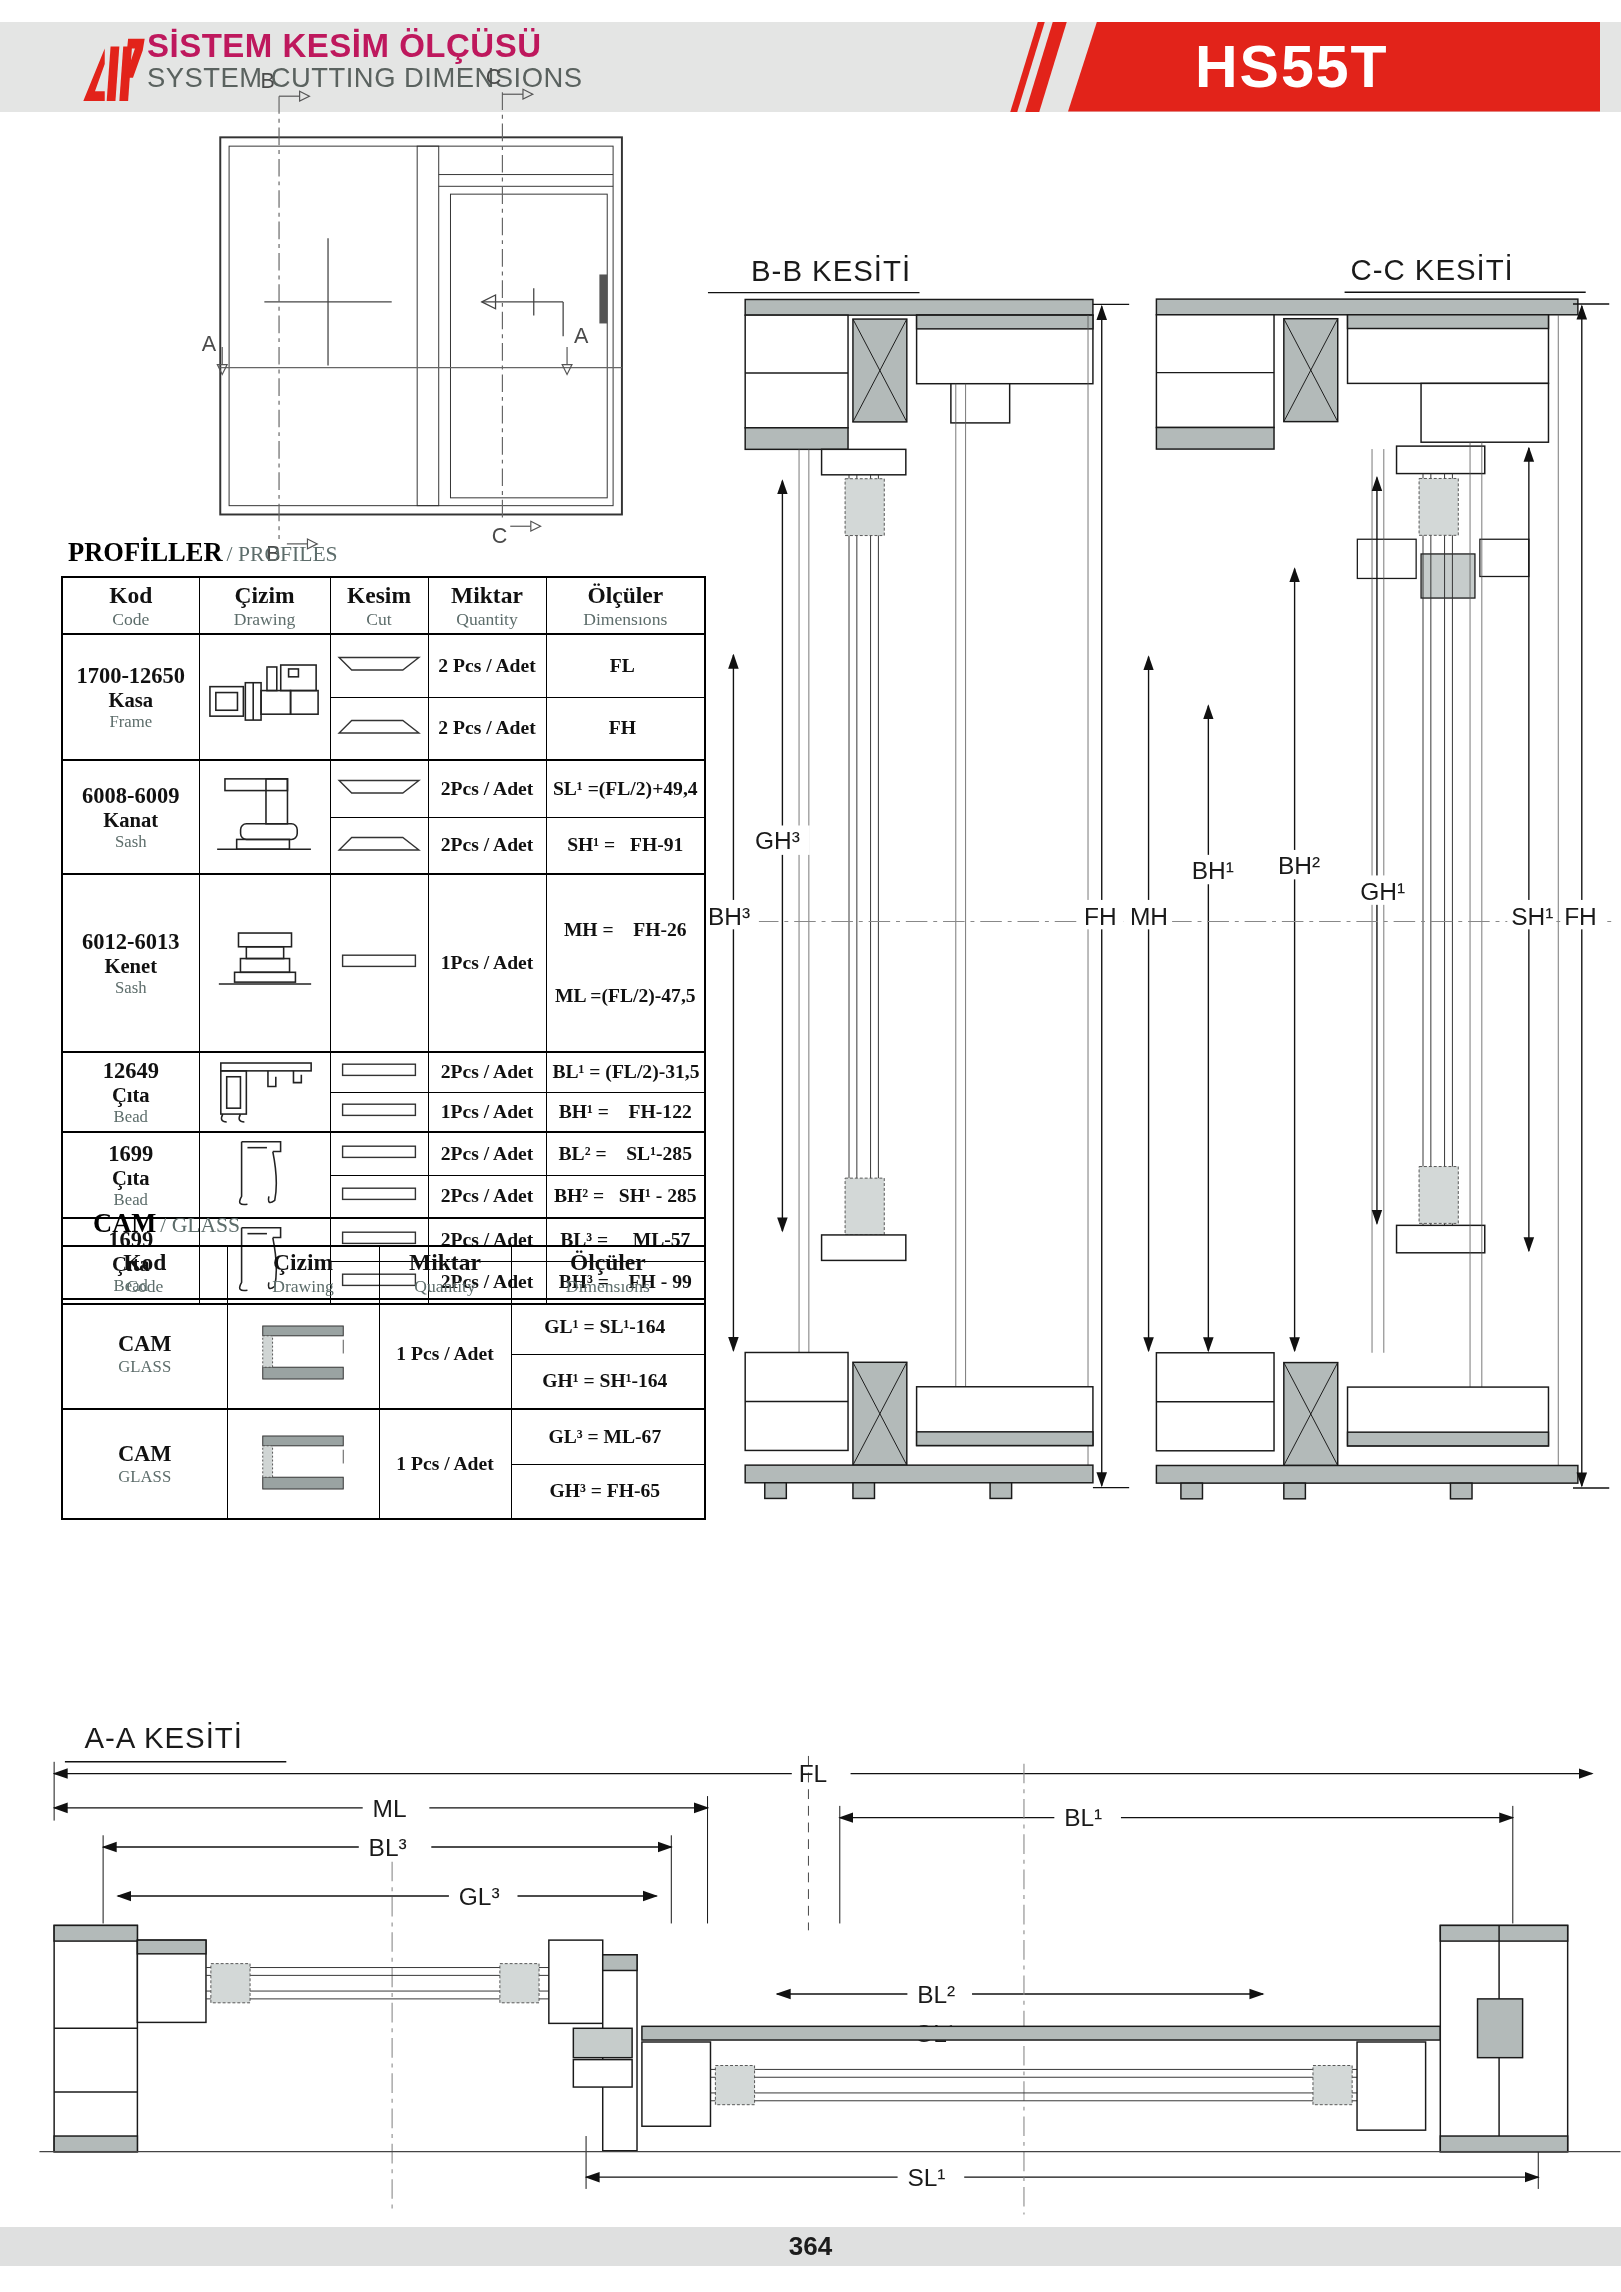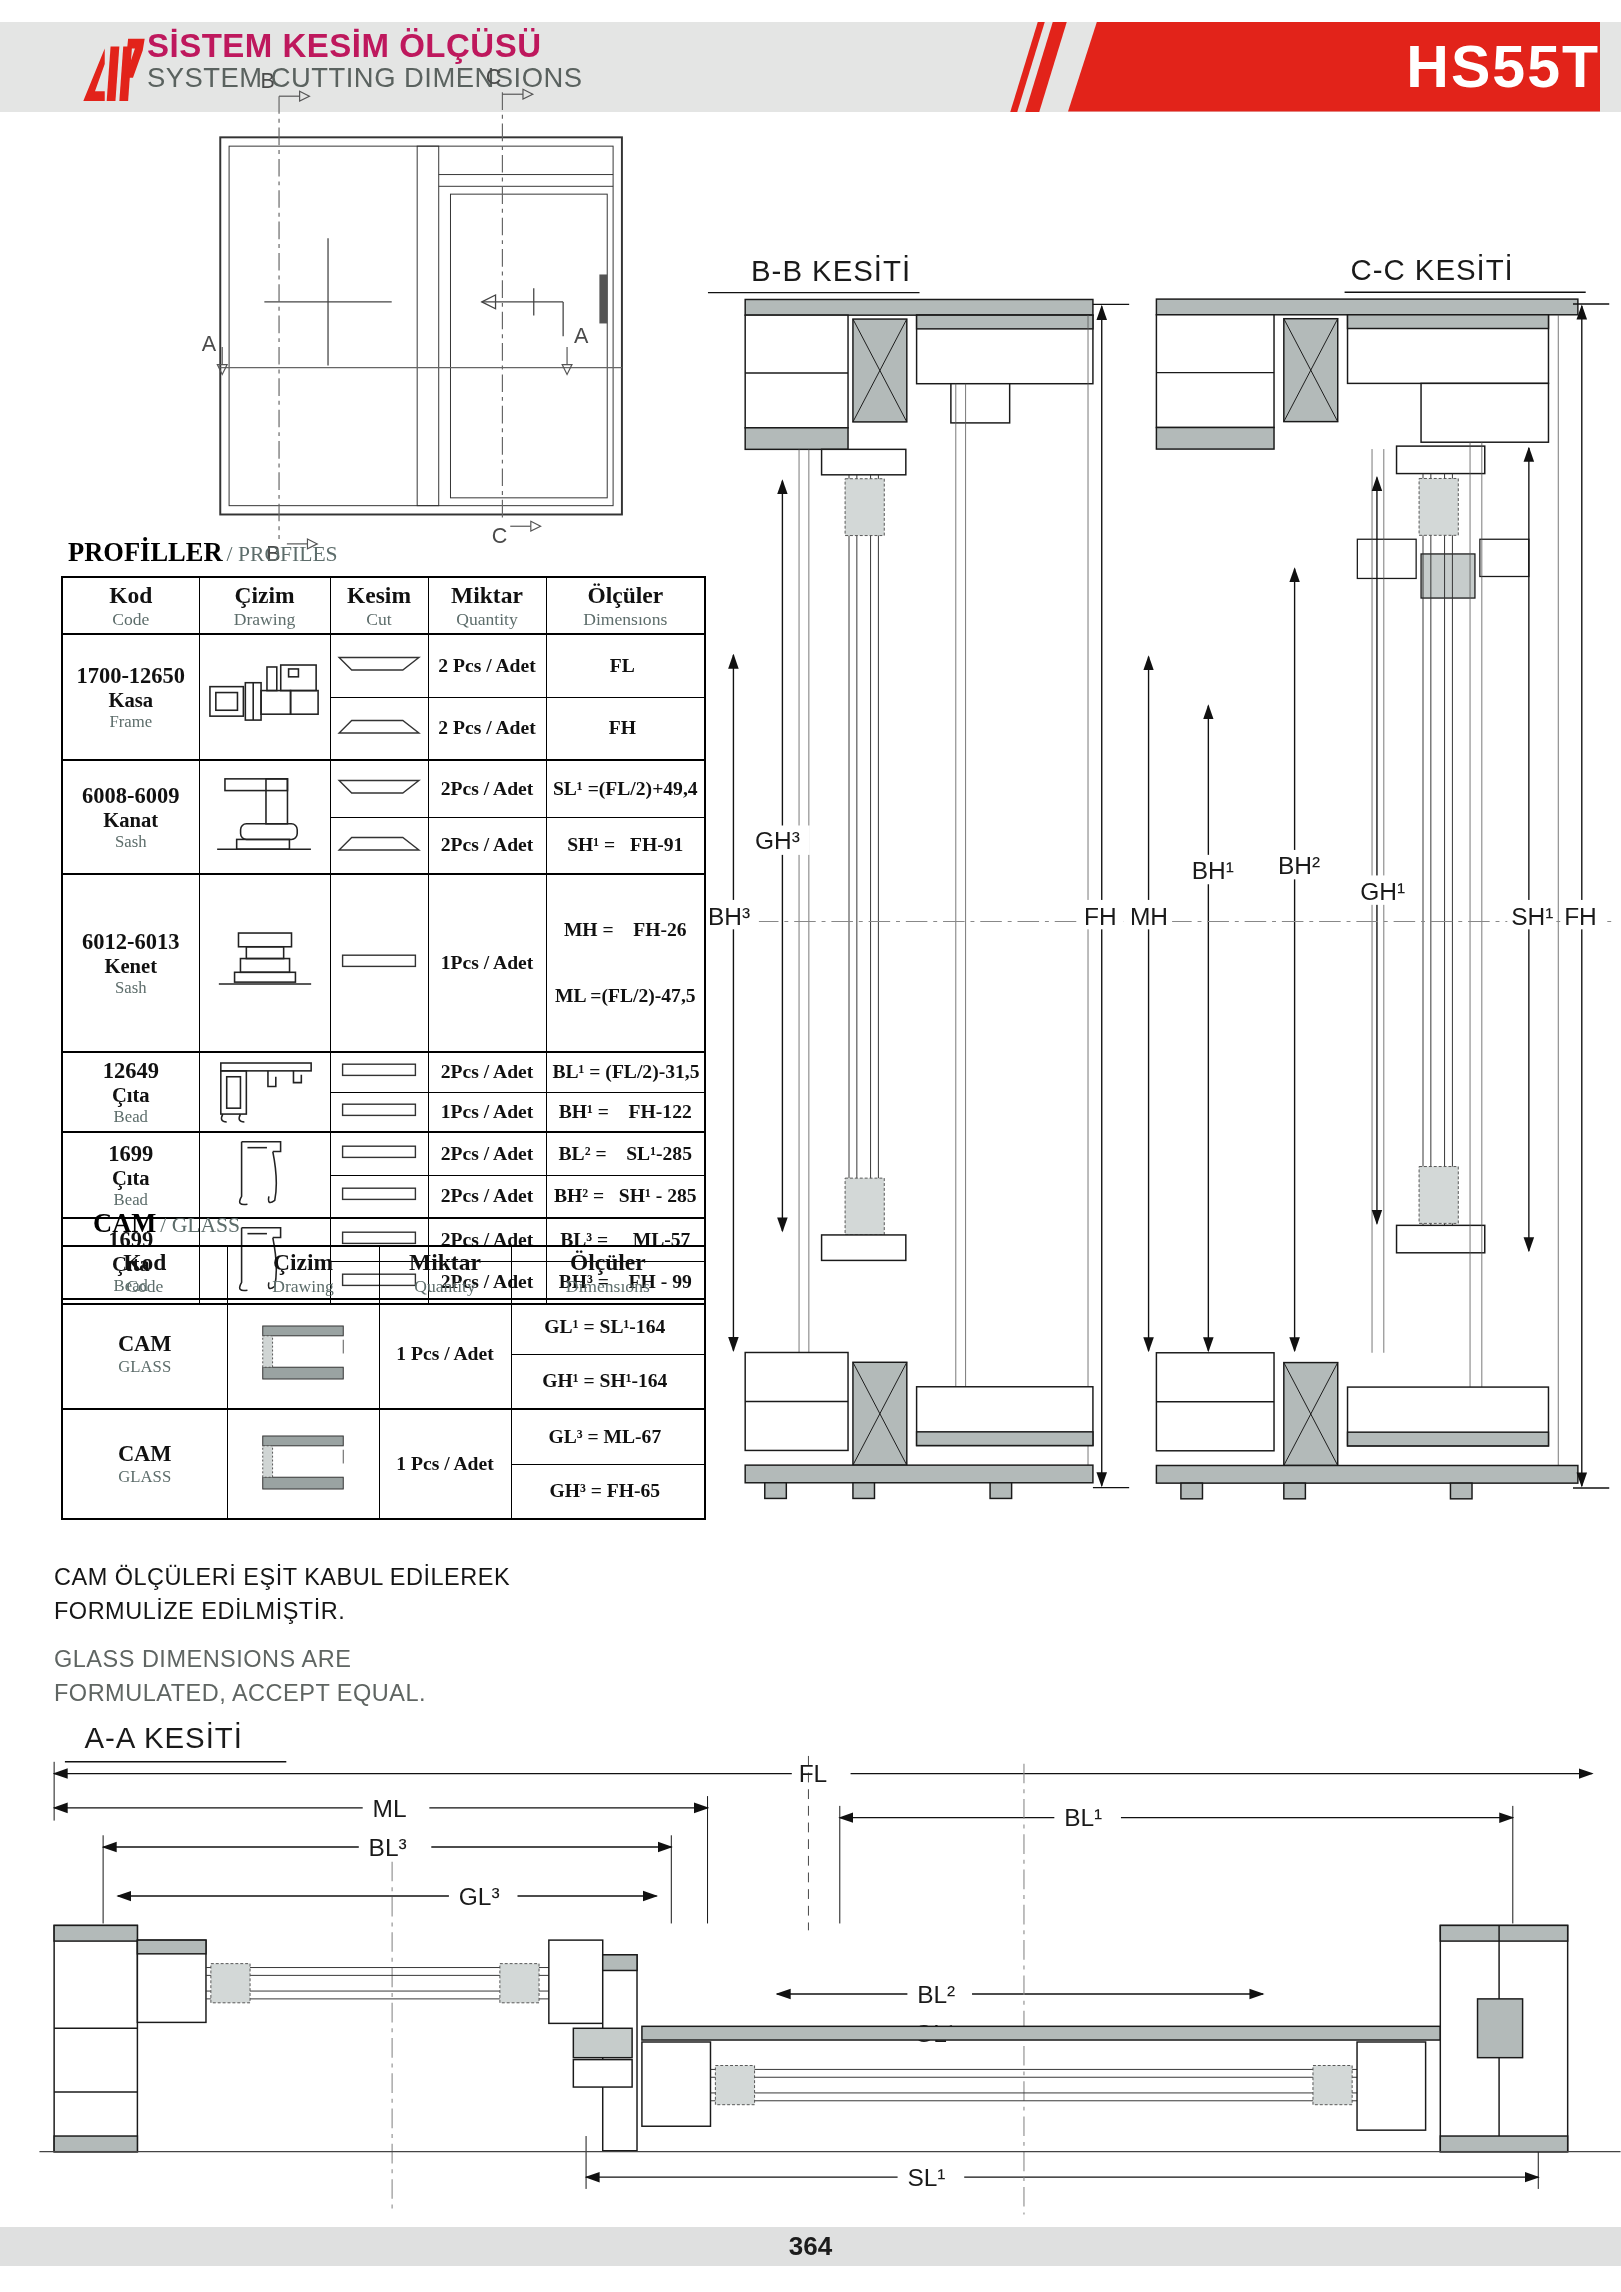--- a/index.html
+++ b/index.html
@@ -13,21 +13,21 @@
 
   
   .band{left:0;top:21.6px;width:1621px;height:90px;background:var(--band)}
   .logo{left:82px;top:27.4px}
   .htitles{left:147px;top:29px;line-height:1.05}
   .htr{font-size:33px;font-weight:bold;letter-spacing:0.5px;color:#be185d}
   .hen{font-size:27.4px;color:#5a625f;letter-spacing:0.5px}
   .stripe{top:21.6px;height:90px;background:var(--red);transform:skewX(-17deg)}
   .banner{left:1068px;top:21.6px;width:532px;height:90px;background:var(--red);
           clip-path:polygon(29px 0,100% 0,100% 100%,0 100%);
-          display:flex;align-items:center;justify-content:flex-end;padding-left:127px}
+          display:flex;align-items:center;justify-content:flex-start;padding-left:127px}
   .banner span{color:#fff;font-size:59px;font-weight:bold;letter-spacing:2px}
 
   
   .tblhead{font-family:"Liberation Serif",serif}
   .tblhead .tr{font-weight:bold;font-size:26.5px;color:#000}
   .tblhead .en{font-size:21.6px;color:var(--sub)}
 
   table{border-collapse:collapse;table-layout:fixed;font-family:"Liberation Serif",serif}
   .dtable{border:2px solid #000}
   .dtable th,.dtable td{border:1.5px solid #000;padding:0 5.9px;text-align:center;vertical-align:middle;overflow:hidden}
@@ -395,26 +395,20 @@
       </td>
       <td rowspan="2" class="qty">1 Pcs / Adet</td>
       <td class="dim center">GL³ = ML-67</td>
     </tr>
     <tr style="height:55px">
       <td class="dim center">GH³ = FH-65</td>
     </tr>
   </tbody>
     </table>
 
-  <div class="abs notes">
-    <div class="n-tr">CAM ÖLÇÜLERİ EŞİT KABUL EDİLEREK</div>
-    <div class="n-tr">FORMULİZE EDİLMİŞTİR.</div>
-    <div class="n-en">GLASS DIMENSIONS ARE</div>
-    <div class="n-en" style="margin-top:0">FORMULATED, ACCEPT EQUAL.</div>
-  </div>
 
   <svg class="abs" style="left:706px;top:245px" width="431" height="1304" viewBox="0 0 440 1330">
     <defs>
       <marker id="ar1" viewBox="0 0 10 10" refX="9" refY="5" markerWidth="11" markerHeight="11" orient="auto-start-reverse">
         <path d="M0,1.5 L10,5 L0,8.5 Z" fill="#111"></path>
       </marker>
     </defs>
     <text x="46" y="36" class="stitle">B-B KESİTİ</text>
     <line x1="2" y1="48" x2="218" y2="48" stroke="#111" stroke-width="1.5"></line>
 

